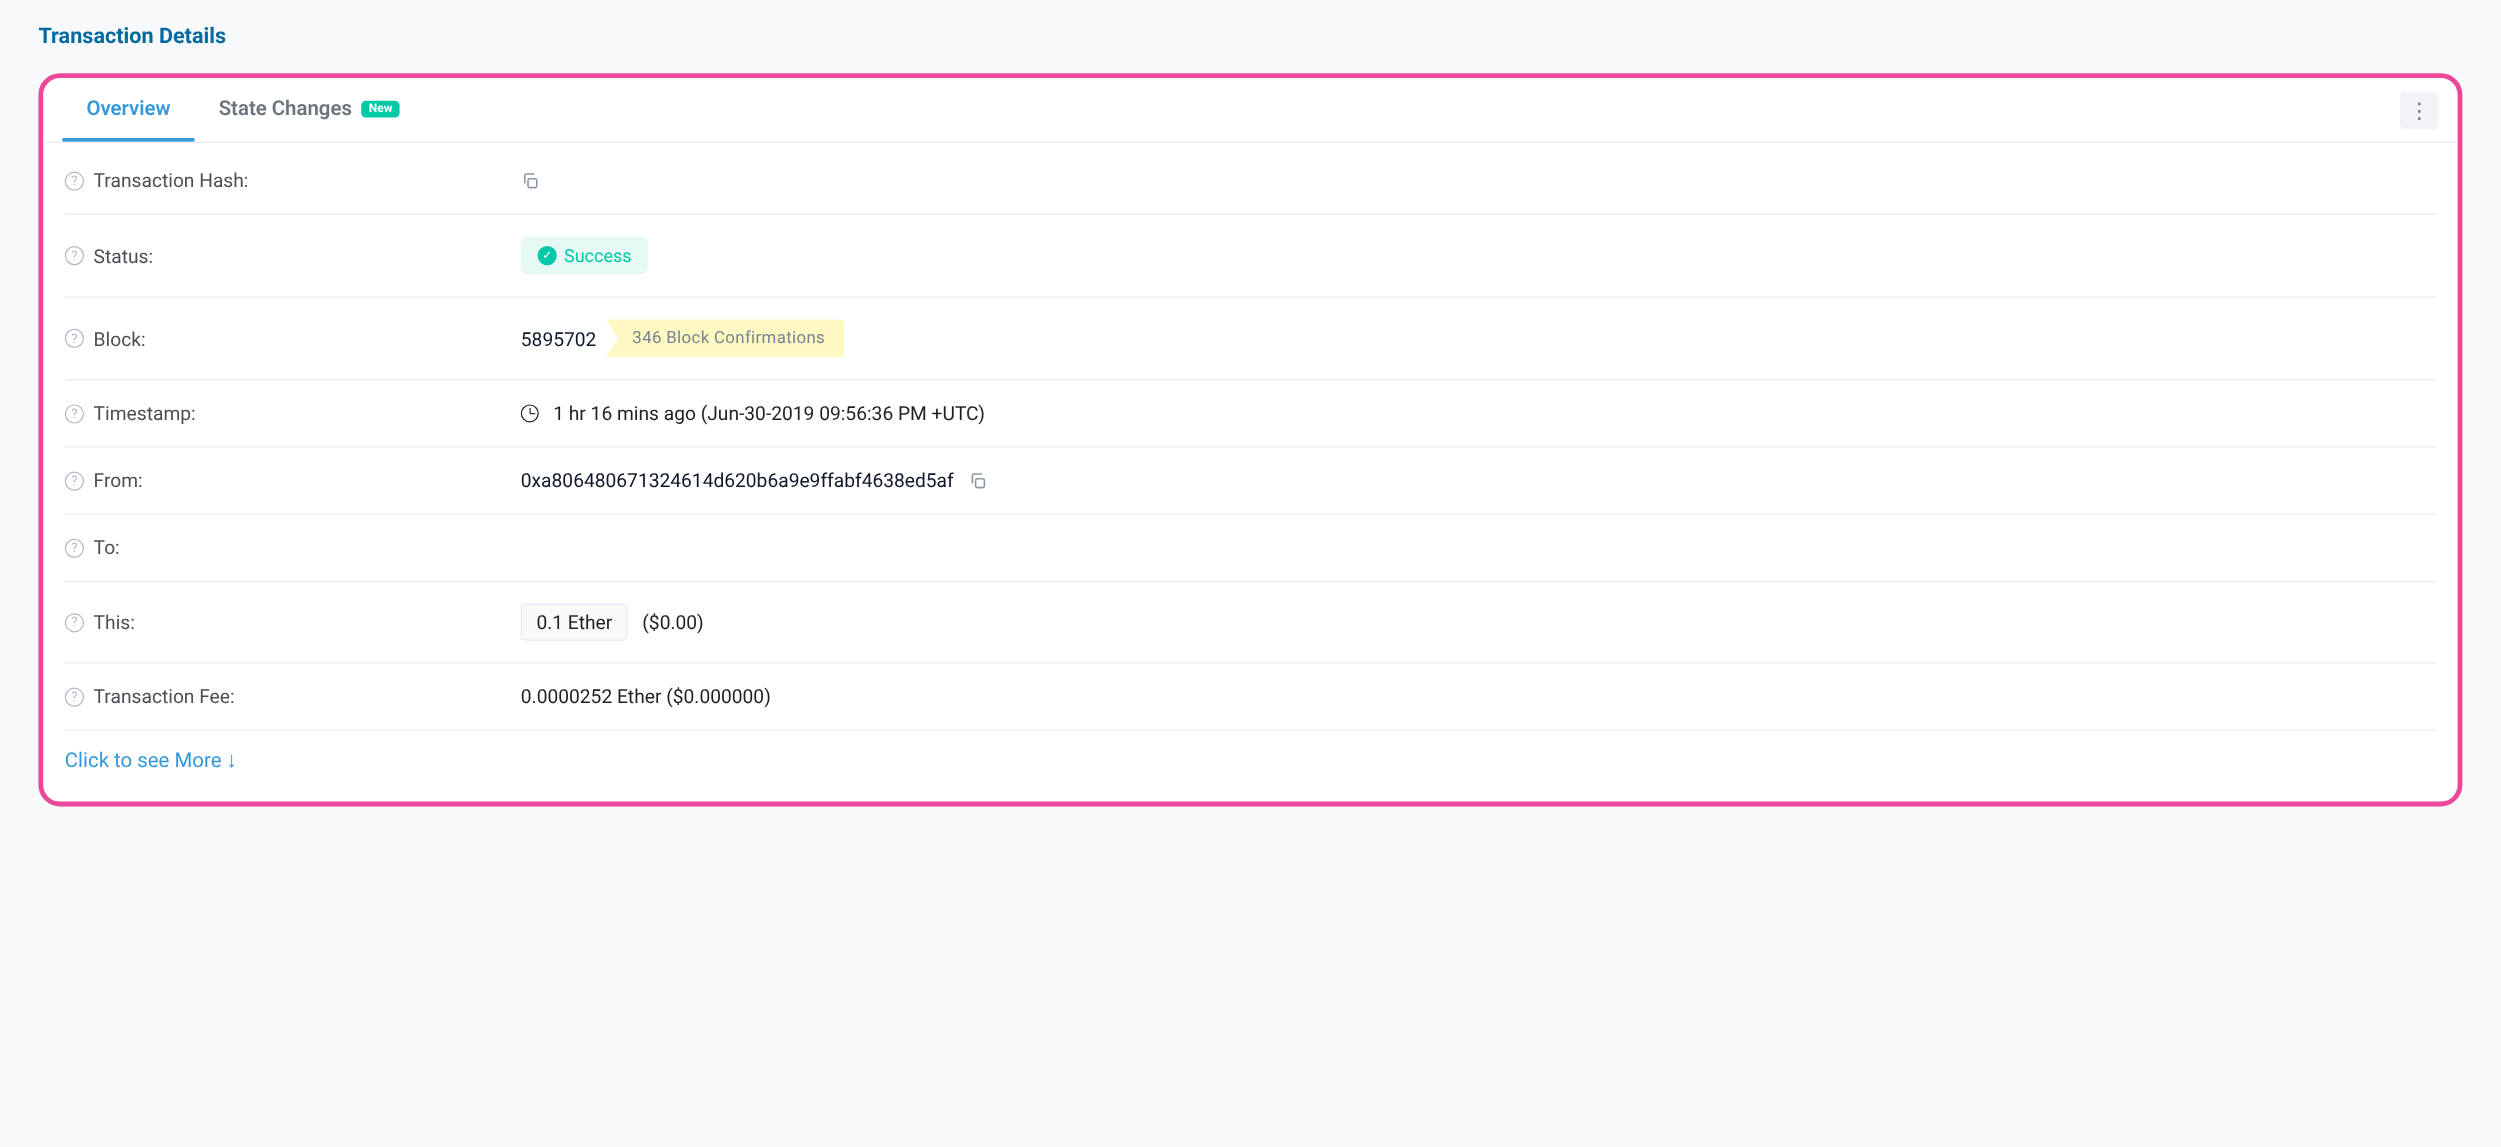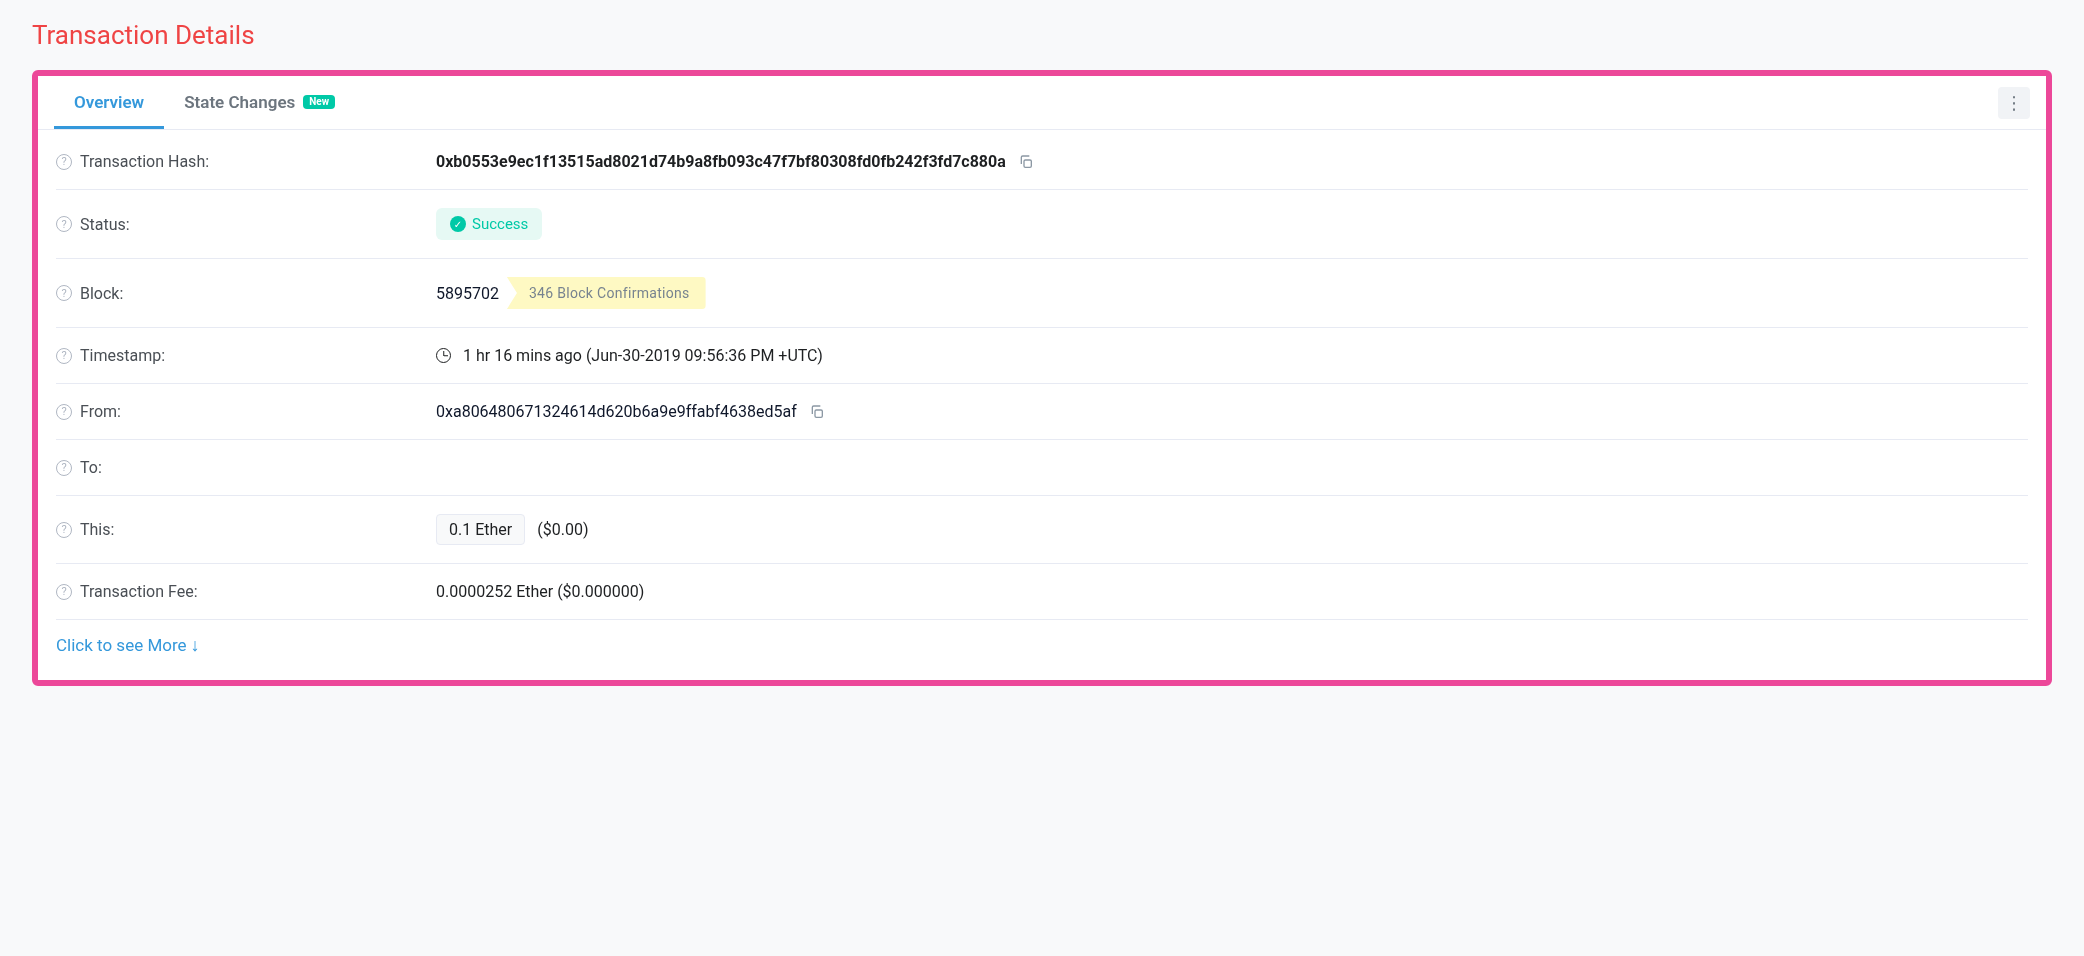--- a/index.html
+++ b/index.html
@@ -6,29 +6,29 @@
   body {
     font-family: -apple-system, BlinkMacSystemFont, "Segoe UI", Roboto, "Helvetica Neue", Arial, sans-serif;
     background: #f8f9fa;
     color: #212529;
     font-size: 15px;
   }
   .page {
     padding: 20px 32px;
   }
   h1.page-title {
-    font-size: 26px;
-    font-weight: 400;
-    color: #ef4444;
+    font-size: 18px;
+    font-weight: 700;
+    color: #0369a1;
     margin-bottom: 20px;
   }
   .card {
     background: #fff;
-    border: 6px solid #ec4899;
-    border-radius: 6px;
+    border: 4px solid #ec4899;
+    border-radius: 18px;
   }
   .tabs {
     display: flex;
     align-items: center;
     border-bottom: 1px solid #e7eaf3;
     padding: 0 16px;
     position: relative;
   }
   .tab {
     padding: 16px 20px 14px 20px;
@@ -225,21 +225,20 @@
     </div>
 
     <div class="card-body">
 
       <div class="row">
         <div class="row-label">
           <span class="help-icon">?</span>
           <span>Transaction Hash:</span>
         </div>
         <div class="row-value">
-          <span class="hash-bold">0xb0553e9ec1f13515ad8021d74b9a8fb093c47f7bf80308fd0fb242f3fd7c880a</span>
           <span class="copy-icon">
             <svg viewBox="0 0 24 24" fill="none" stroke="currentColor" stroke-width="2">
                 <rect x="9" y="9" width="11" height="11" rx="2"></rect>
                 <path d="M5 15V5a2 2 0 0 1 2-2h10"></path>
               </svg>
           </span>
         </div>
       </div>
 
       <div class="row">

